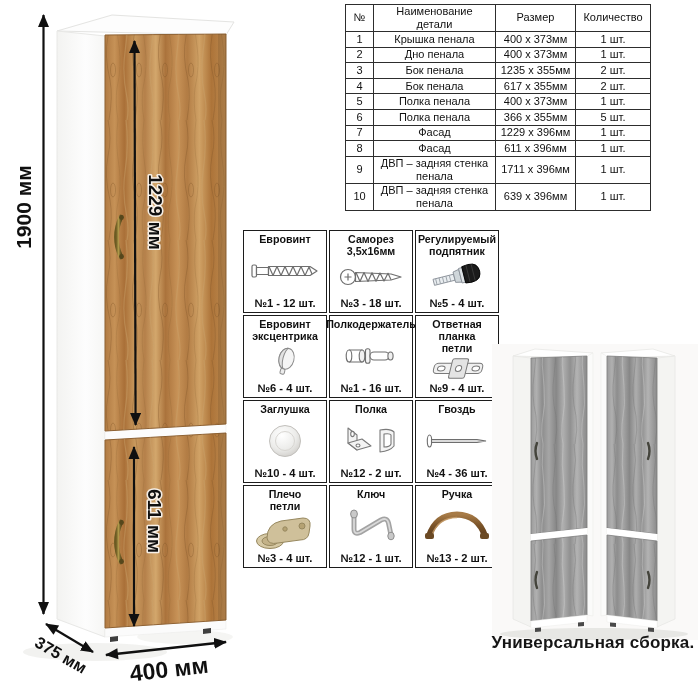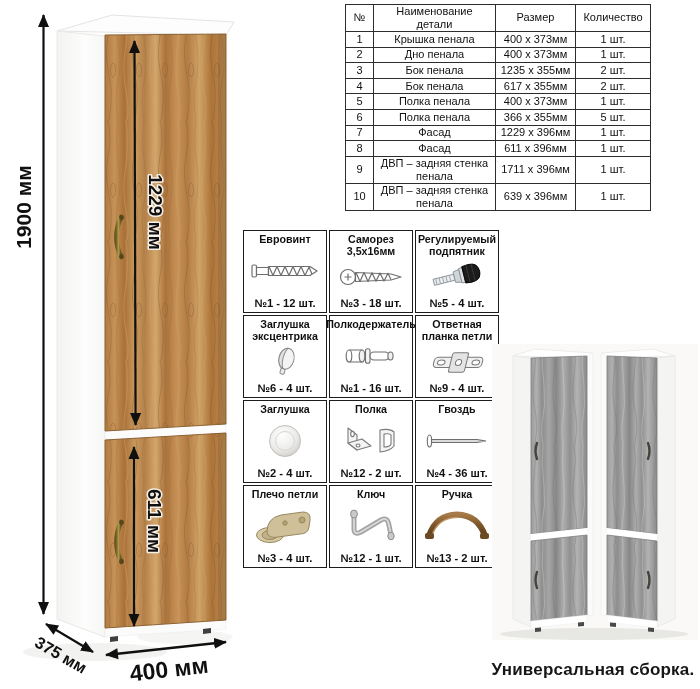--- a/index.html
+++ b/index.html
@@ -17,28 +17,28 @@
   .parts-table th{font-weight:normal;text-align:center;height:16px;}
   .parts-table td{height:14.6px;}
   .c-num,.c-size,.c-qty{text-align:center;}
   .c-name{text-align:center;padding-left:4px;}
 
   
   .hw-grid{position:absolute;left:243px;top:230px;display:grid;
            grid-template-columns:repeat(3,84px);grid-auto-rows:83px;gap:2px;}
   .hw-cell{border:1.6px solid #1c1c1c;background:#fff;box-sizing:border-box;
            display:flex;flex-direction:column;align-items:center;
-           padding:2px 1px 3px;}
+           padding:2px 18px 3px;}
   .hw-title{font:bold 10.7px/1.12 "Liberation Sans",sans-serif;text-align:center;color:#111;}
   .hw-qty{font:bold 11.2px/1 "Liberation Sans",sans-serif;color:#111;white-space:nowrap;}
   .hw-icon{flex:1;display:flex;align-items:center;justify-content:center;}
 
   
   .assembly-photo{position:absolute;left:490px;top:344px;}
-  .assembly-caption{position:absolute;left:486px;top:660px;width:214px;text-align:center;
+  .assembly-caption{position:absolute;left:486px;top:633px;width:214px;text-align:center;
                     font:bold 17px/1.2 "Liberation Sans",sans-serif;color:#161616;letter-spacing:.2px;}
 </style>
 </head>
 <body>
 
 <svg class="cab-illustration" width="240" height="689" viewBox="0 0 240 689">
   <defs>
     <linearGradient id="wg" x1="0" y1="0" x2="1" y2="0">
       <stop offset="0" stop-color="#b07a42"></stop>
         <stop offset=".08" stop-color="#c69257"></stop>
@@ -267,21 +267,21 @@
         <path d="M39 7 q16 -3 18 6 q1 4 0 7 q-2 9 -18 6 z" fill="#1b1b1b" stroke="#000"></path>
         <line x1="44" y1="6.5" x2="44" y2="26.5" stroke="#3a3a3a"></line>
             <line x1="50" y1="6.8" x2="50" y2="26" stroke="#3a3a3a"></line>
       </g>
         </svg>
     </div>
     <div class="hw-qty">№5 - 4 шт.</div>
   </div>
 
   <div class="hw-cell">
-    <div class="hw-title">Заглушка эксцентрика</div>
+    <div class="hw-title">Евровинт эксцентрика</div>
     <div class="hw-icon">
       <svg width="46" height="30" viewBox="0 0 46 34">
           <g transform="rotate(14 23 16)" fill="#f4f4f4" stroke="#8a8a8a" stroke-width="1.1">
         <ellipse cx="24" cy="13" rx="8.5" ry="12"></ellipse>
         <path d="M24 1 a8.5 12 0 0 0 0 24 a4 12 0 0 1 0 -24 z" fill="#e2e2e2"></path>
         <rect x="20.5" y="25" width="5" height="6" rx="1.5" fill="#ececec"></rect>
       </g>
         </svg>
     </div>
     <div class="hw-qty">№6 - 4 шт.</div>
@@ -328,21 +328,21 @@
             <radialGradient id="hw10g" cx="40%" cy="32%" r="75%">
           <stop offset="0" stop-color="#ffffff"></stop>
               <stop offset=".6" stop-color="#ececea"></stop>
               <stop offset="1" stop-color="#cfcdc9"></stop>
         </radialGradient>
           </defs>
         <circle cx="18" cy="17" r="15.5" fill="url(#hw10g)" stroke="#c2c0bc"></circle>
         <circle cx="18" cy="17" r="9.5" fill="none" stroke="#d8d6d2"></circle>
       </svg>
     </div>
-    <div class="hw-qty">№2 - 4 шт.</div>
+    <div class="hw-qty">№10 - 4 шт.</div>
   </div>
 
   <div class="hw-cell">
     <div class="hw-title">Полка</div>
     <div class="hw-icon">
       <svg width="58" height="30" viewBox="0 0 58 30">
           <g fill="#f4f4f4" stroke="#7a7a7a" stroke-width="1.1" stroke-linejoin="round">
         <path d="M6 2 v15 l9 7 v-15 z"></path>
             <ellipse cx="10.5" cy="8" rx="1.8" ry="2.6" fill="#fff"></ellipse>
         <path d="M6 17 l9 7 14 -4 -9 -7 z"></path>

